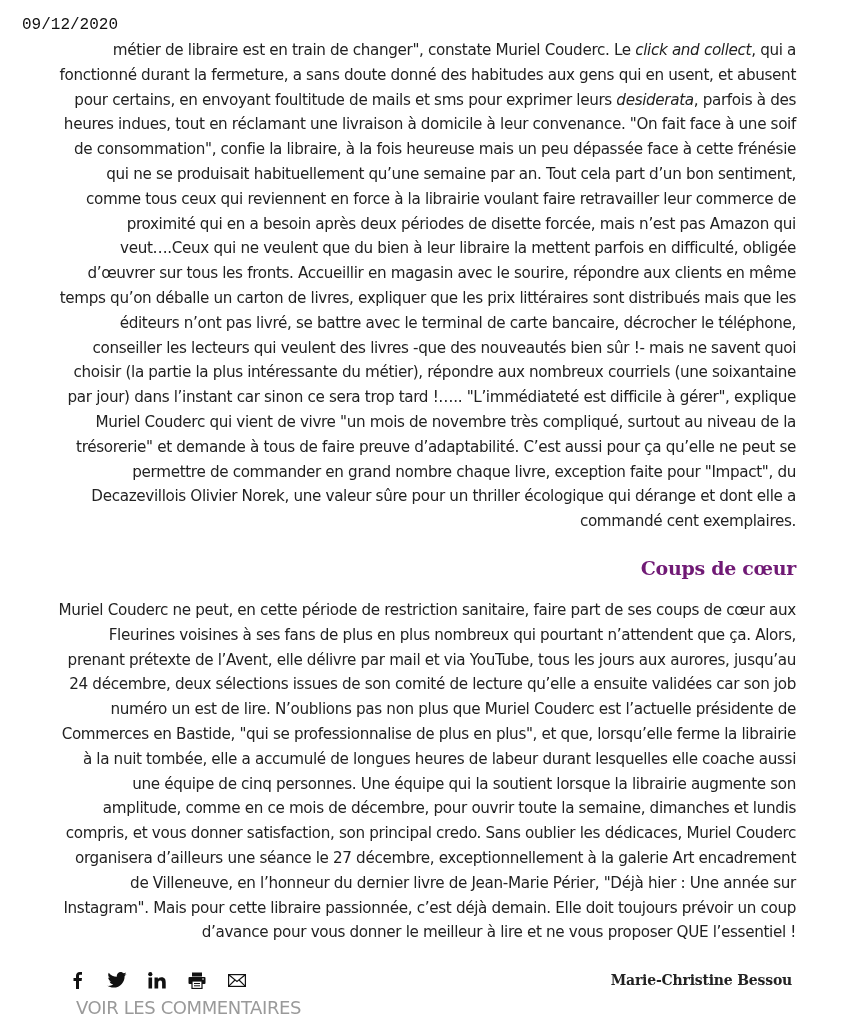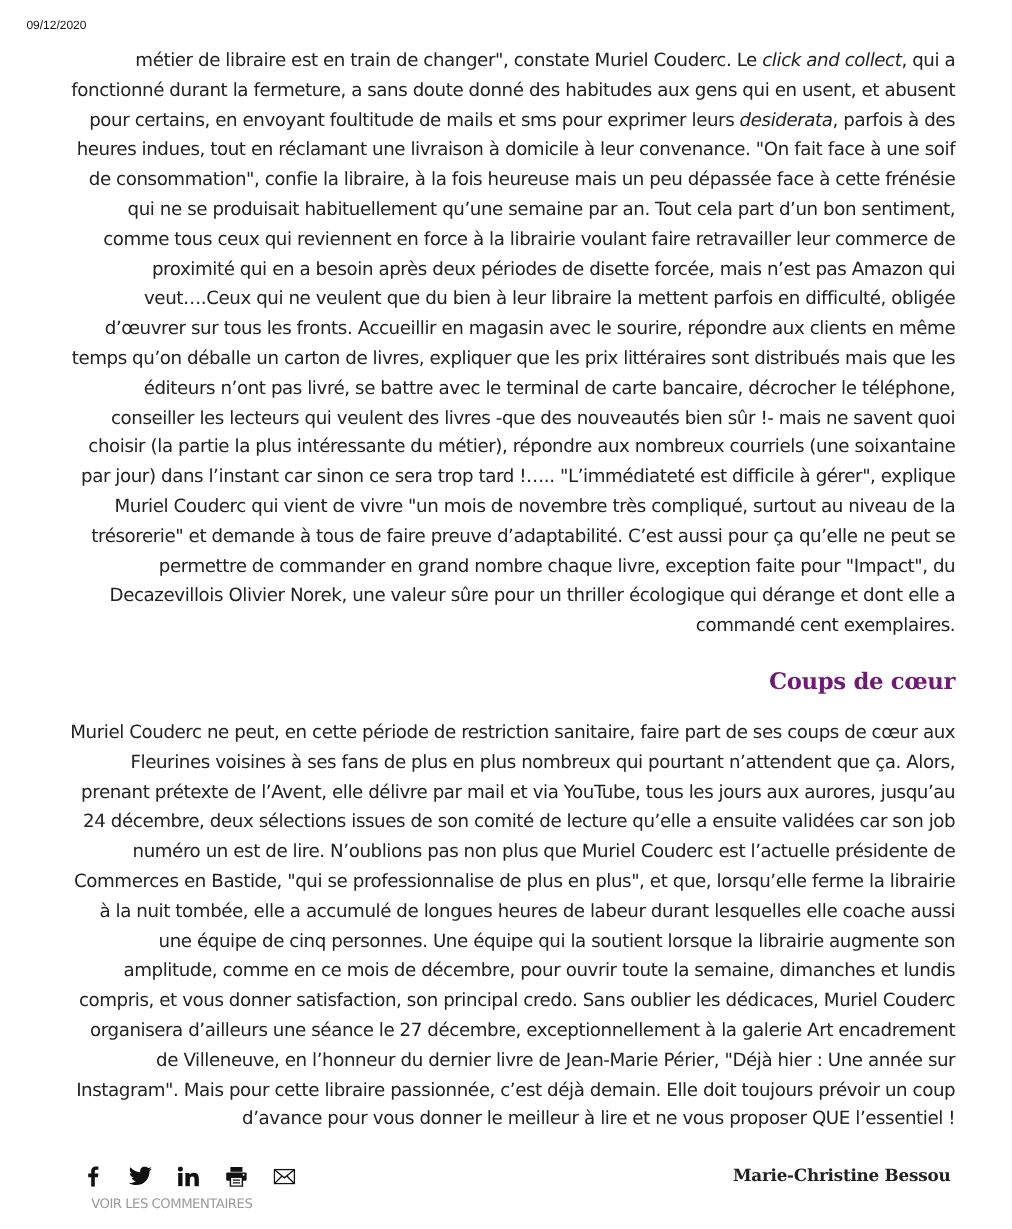--- a/index.html
+++ b/index.html
@@ -1,19 +1,19 @@
 <!DOCTYPE html>
 <html><head>
 <meta charset="utf-8">
 <style>
   html, body { margin: 0; padding: 0; background: #ffffff; }
   body { width: 843px; height: 1024px; position: relative; overflow: hidden; }
   .print-header {
     position: absolute; top: 16px; left: 0; width: 746px; height: 14px;
-    font-family: Liberation Sans, sans-serif; font-size: 10px; color: #111;
+    font-family: Liberation Mono, monospace; font-size: 16px; color: #111;
   }
   .print-header .date { position: absolute; left: 22px; top: 0; }
   .print-header .title { position: absolute; left: 208px; top: 0; white-space: nowrap; }
   .article {
     position: absolute; left: 56px; top: 38px; width: 740px;
     font-family: "DejaVu Sans", sans-serif; font-size: 15.2px; line-height: 24.8px;
     color: #222; letter-spacing: -0.35px; text-align: right;
   }
   .article p { margin: 0; }
   .article em { font-style: italic; }
@@ -30,21 +30,21 @@
     width: 22px; height: 24px; margin-right: 18px; display: flex; align-items: center; justify-content: center;
     color: #111; cursor: pointer;
   }
   .share-icons .icon svg { display: block; }
   .author {
     position: absolute; right: 4px; top: 4px;
     font-family: "DejaVu Serif", serif; font-weight: bold; font-size: 14px; color: #222; letter-spacing: -0.2px;
   }
   .comments-link {
     position: absolute; left: 76px; top: 997px;
-    font-family: "DejaVu Sans", sans-serif; font-size: 11px; color: #9a9a9a; letter-spacing: -0.4px;
+    font-family: "DejaVu Sans", sans-serif; font-size: 18px; color: #9a9a9a; letter-spacing: -0.4px;
     text-decoration: none; cursor: pointer;
   }
 </style>
 </head>
 <body>
 
 <div class="print-header">
   <span class="date">09/12/2020</span>
 </div>
 

